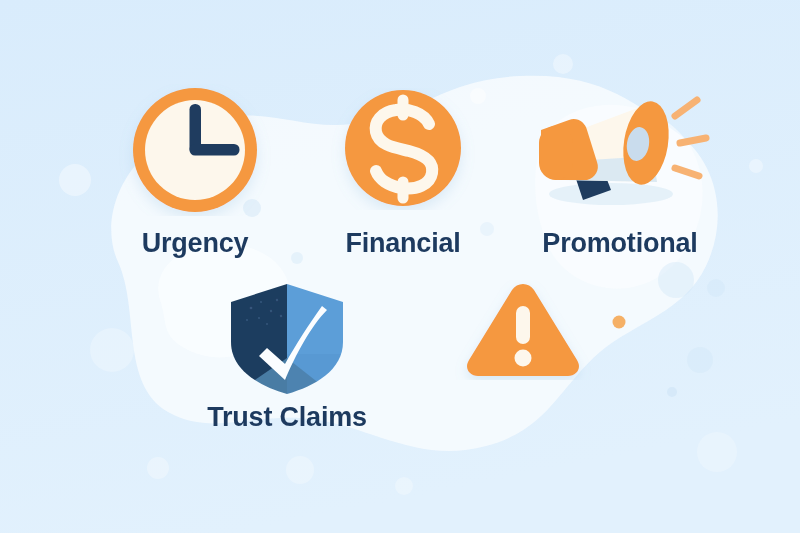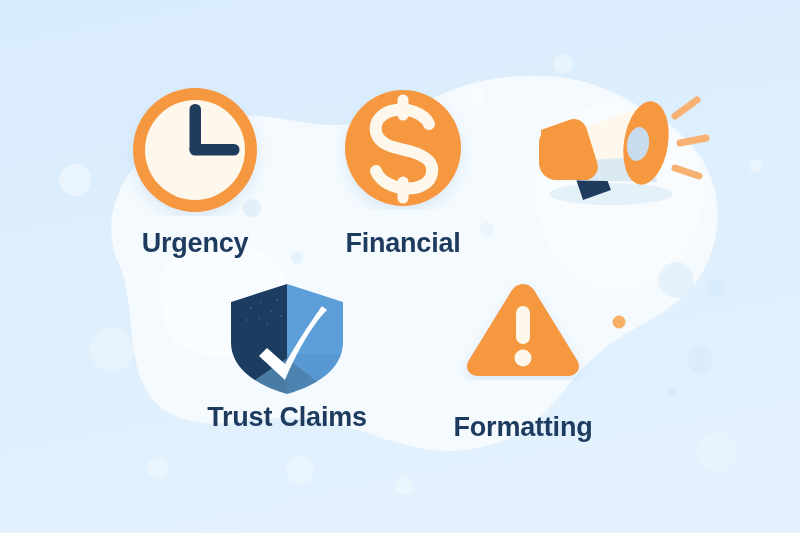--- a/index.html
+++ b/index.html
@@ -187,20 +187,21 @@
           <ellipse cx="121" cy="57" rx="22" ry="42" transform="rotate(9 121 57)" fill="#f5983f"></ellipse>
           <ellipse cx="113" cy="58" rx="11" ry="17" transform="rotate(9 113 58)" fill="#c9dced"></ellipse>
 
           <g stroke="#f7b273" stroke-width="7" stroke-linecap="round">
             <line x1="150" y1="30" x2="172" y2="14"></line>
             <line x1="155" y1="57" x2="181" y2="52"></line>
             <line x1="150" y1="82" x2="174" y2="90"></line>
           </g>
         </svg>
       </span>
+      <span class="label">Promotional</span>
     </div>
 
     <div class="cell" id="cell-trust">
       <span class="glyph">
         <svg width="196" height="116" viewBox="0 0 196 116" xmlns="http://www.w3.org/2000/svg">
           <defs>
             <clipPath id="shieldClip">
               <path d="M 98 4 L 154 22 L 154 62
                        C 154 90, 126 106, 98 114
                        C 70 106, 42 90, 42 62
@@ -244,17 +245,16 @@
                      C 92 2, 104 2, 109 10
                      L 152 80
                      C 157 88, 152 96, 143 96
                      L 53 96
                      C 44 96, 39 88, 44 80 Z" fill="#f5983f"></path>
           </g>
           <rect x="91" y="26" width="14" height="38" rx="7" fill="#fdf7ec"></rect>
           <circle cx="98" cy="78" r="8.5" fill="#fdf7ec"></circle>
         </svg>
       </span>
-      <span class="label">Formatting</span>
     </div>
 
   </div>
 </div>
 
 </body></html>

